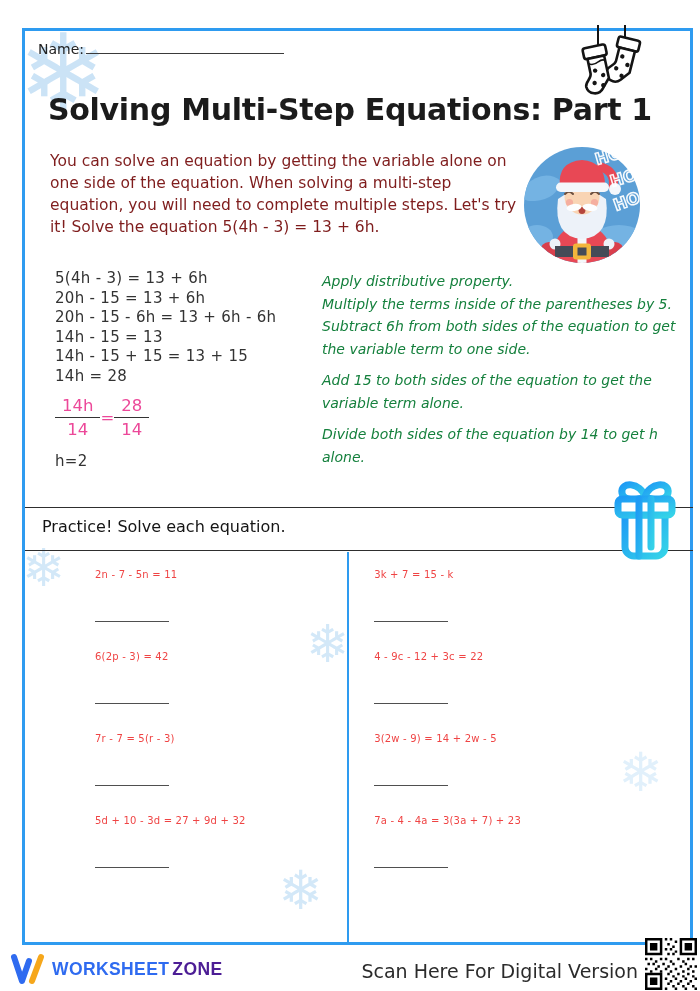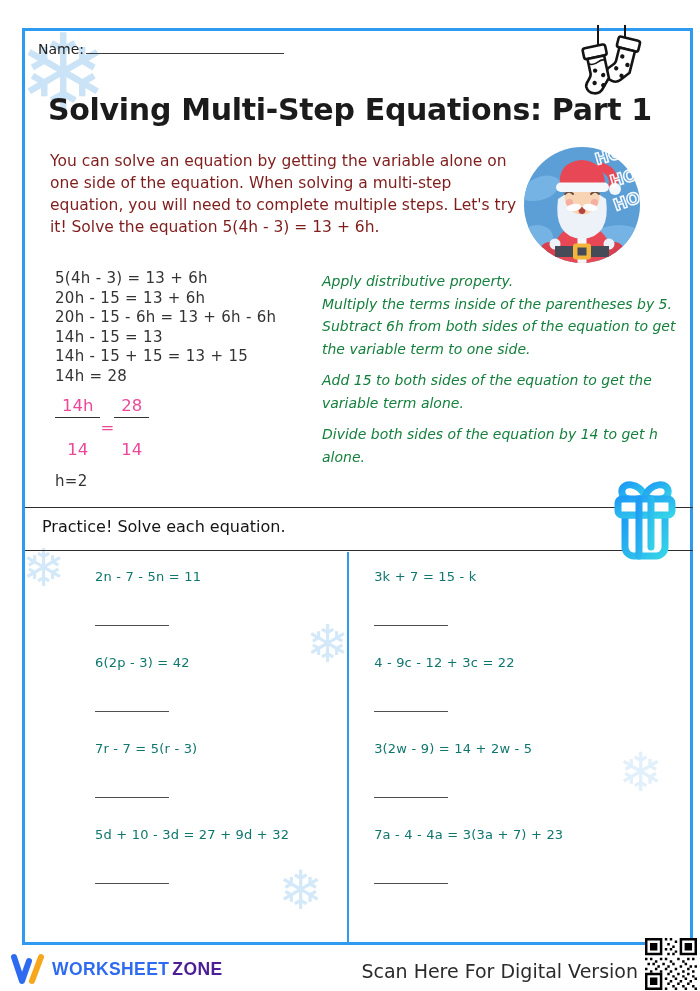--- a/index.html
+++ b/index.html
@@ -35,41 +35,41 @@
     color:#7f1d1d; z-index:3;
   }
 
   .santa { left:519px; top:145px; z-index:3; }
 
   .worked { left:55px; top:269px; font-size:15px; color:#333; z-index:3; }
   .worked .step { line-height:19.5px; letter-spacing:0.3px; }
   .fraction-row { display:flex; align-items:center; gap:0; margin-top:10px; font-size:16.5px; color:#ec4899; }
   .frac { display:inline-flex; flex-direction:column; align-items:center; }
   .frac .num { padding:0 7px 2px; border-bottom:1.7px solid #333; }
-  .frac .den { padding-top:2px;margin-top:20px; }
+  .frac .den { padding-top:2px; }
   .result { margin-top:13px; font-size:15px; letter-spacing:0.3px; }
 
   .notes { left:322px; top:270px; width:354px; font-size:14px; font-style:italic;
            color:#15803d; line-height:22.5px; z-index:3; }
   .notes p { margin:0; }
   .notes p.gap { margin-top:9px; }
 
   .hline { left:25px; width:668px; height:0; border-top:1.6px solid #2e2e2e; z-index:3; }
   .practice-heading { left:42px; top:517px; margin:0; font-size:16px; font-weight:400; color:#151515; z-index:3; }
 
   .gift { left:604px; top:474px; z-index:4; }
 
   .vdivider { left:347px; top:552px; width:2px; height:391px; background:#2e9bf0; z-index:3; }
 
   .columns { left:25px; top:552px; width:668px; height:391px; display:flex; z-index:3; }
   .col { box-sizing:border-box; padding-top:17px; }
   .col.left  { width:322px; padding-left:70px; }
   .col.right { width:346px; padding-left:26px; margin-left:2px; }
   .prob { margin-bottom:29px; }
-  .prob .eq { font-size:13px; color:#0f766e; letter-spacing:0.2px; margin:0 0 41px 0; }
+  .prob .eq { font-size:10px; color:#ef4444; letter-spacing:0.2px; margin:0 0 41px 0; }
   .prob .ans { width:74px; height:0; border-bottom:1.6px solid #4f4f4f; }
 
   .footer-logo { left:10px; top:953px; display:flex; align-items:center; gap:6px; z-index:3; }
   .brand { font-family:"Liberation Sans", sans-serif; font-weight:bold; font-size:17.5px; letter-spacing:0.4px; }
   .brand .w1 { color:#2f6bf0; }
   .brand .w2 { color:#4c1d95; margin-left:3px; }
 
   .scan-text { right:62px; top:960px; font-size:19px; color:#2b2b2b; z-index:3; }
   .qr { left:645px; top:938px; z-index:5; }
 </style>

